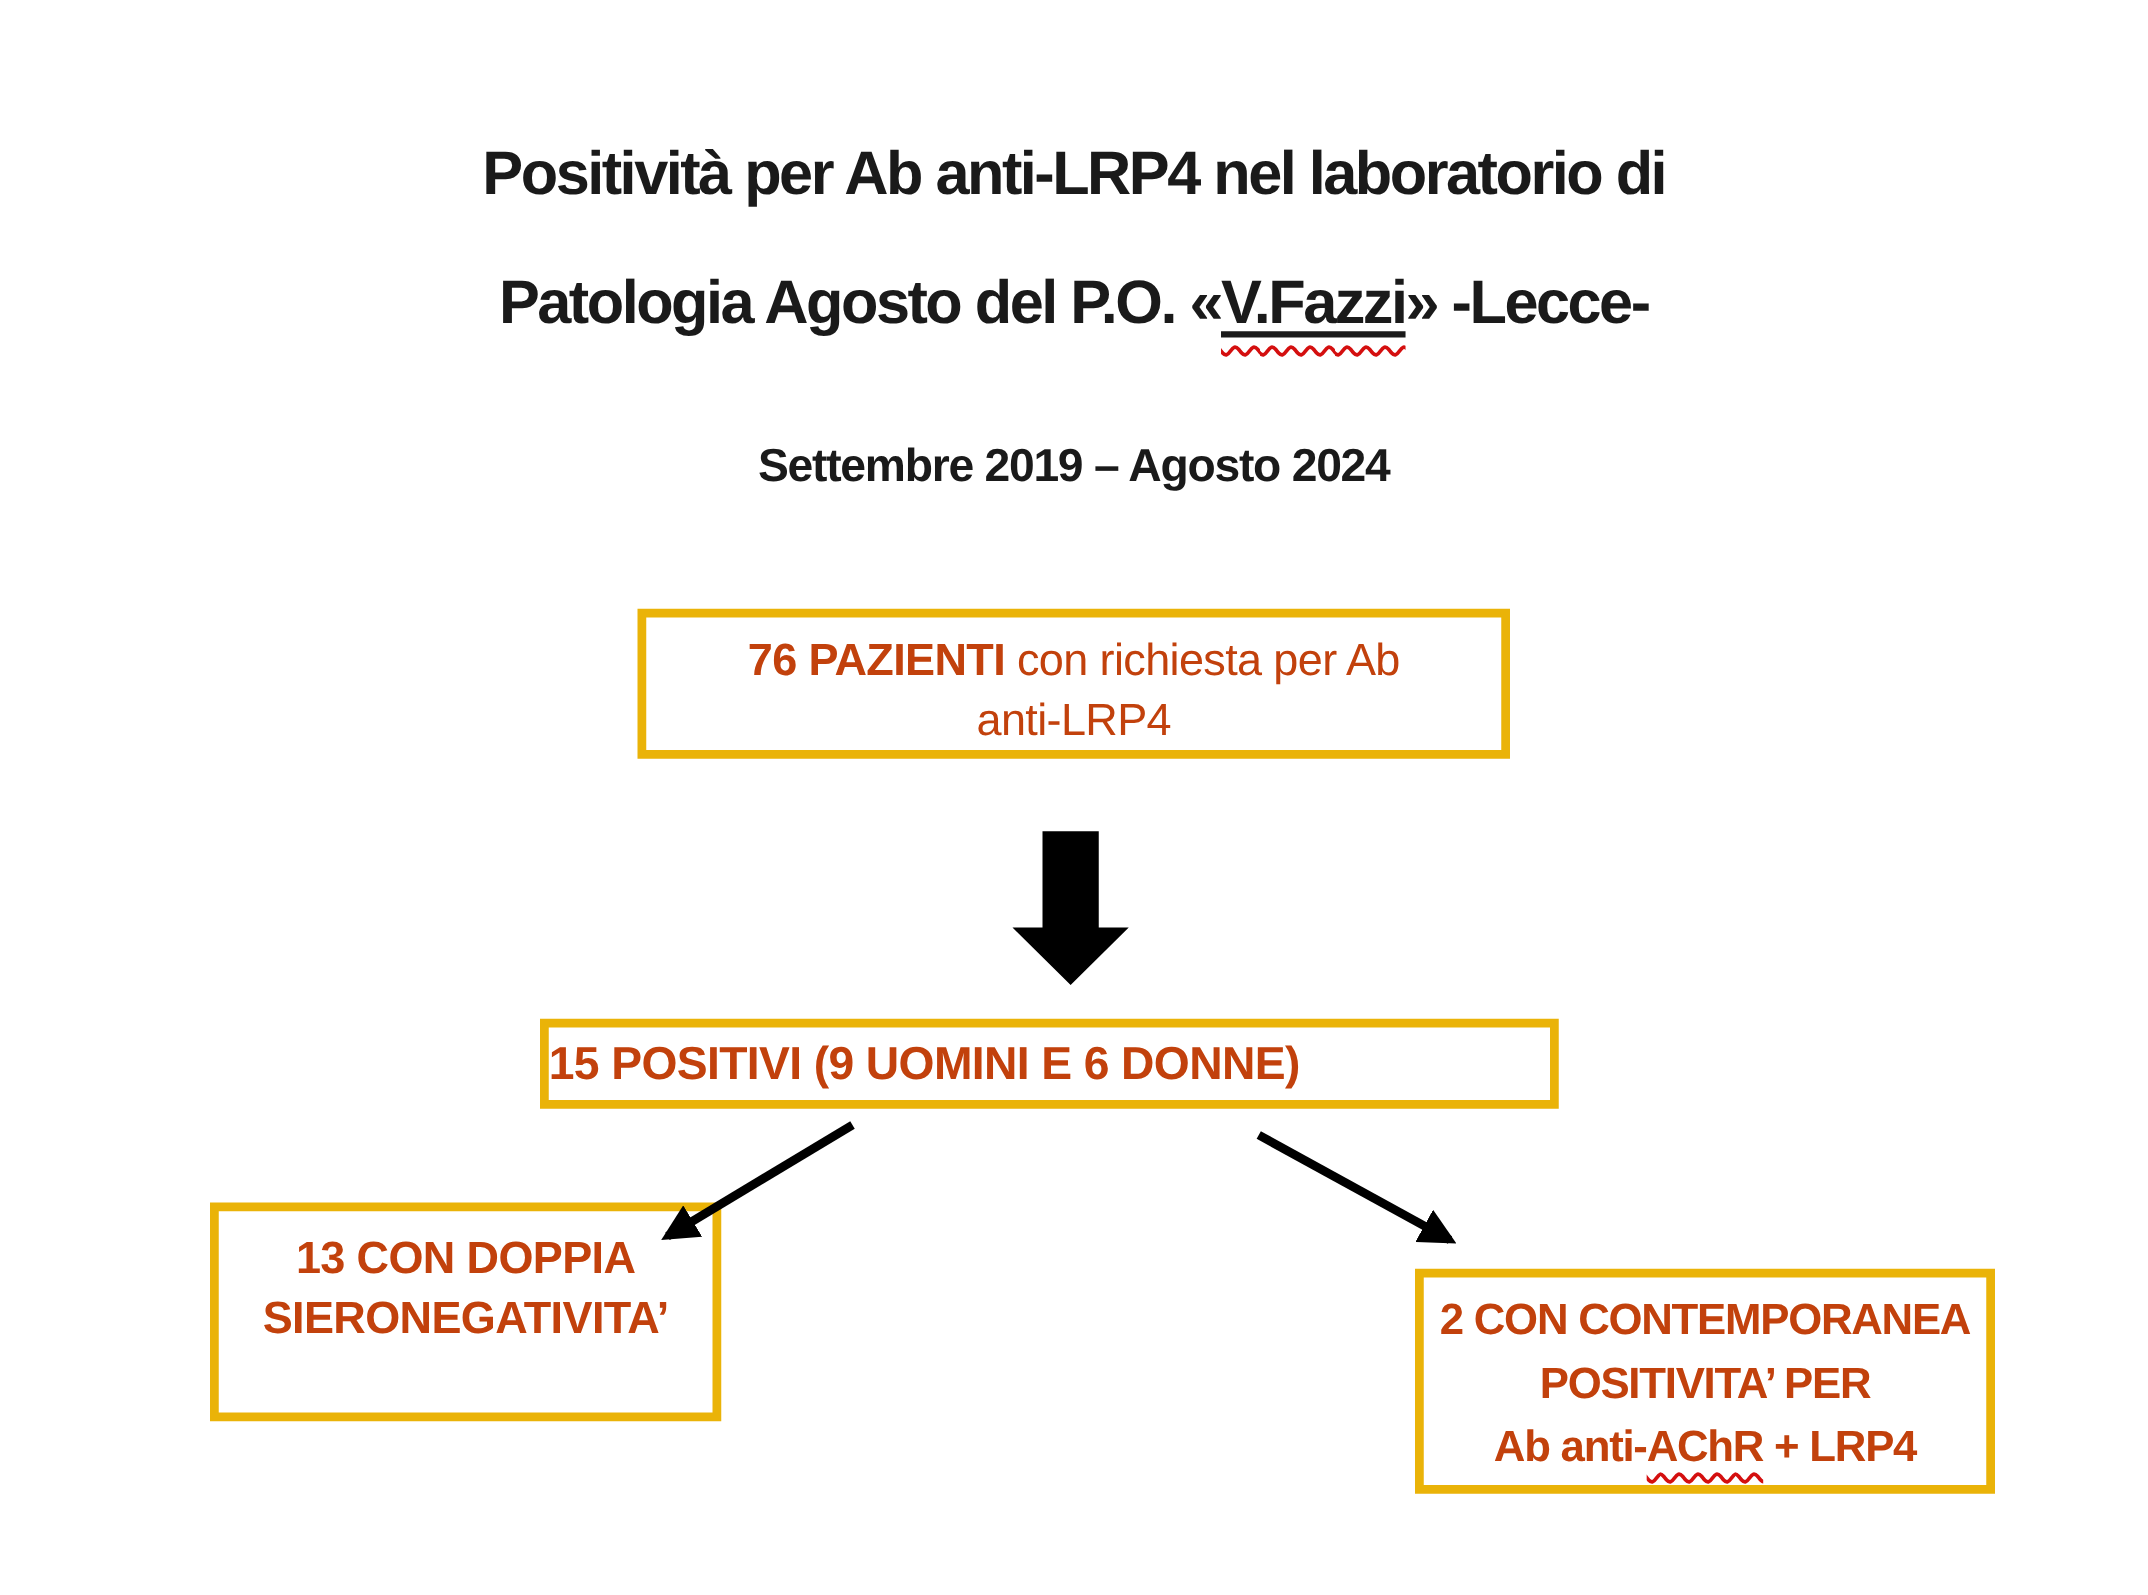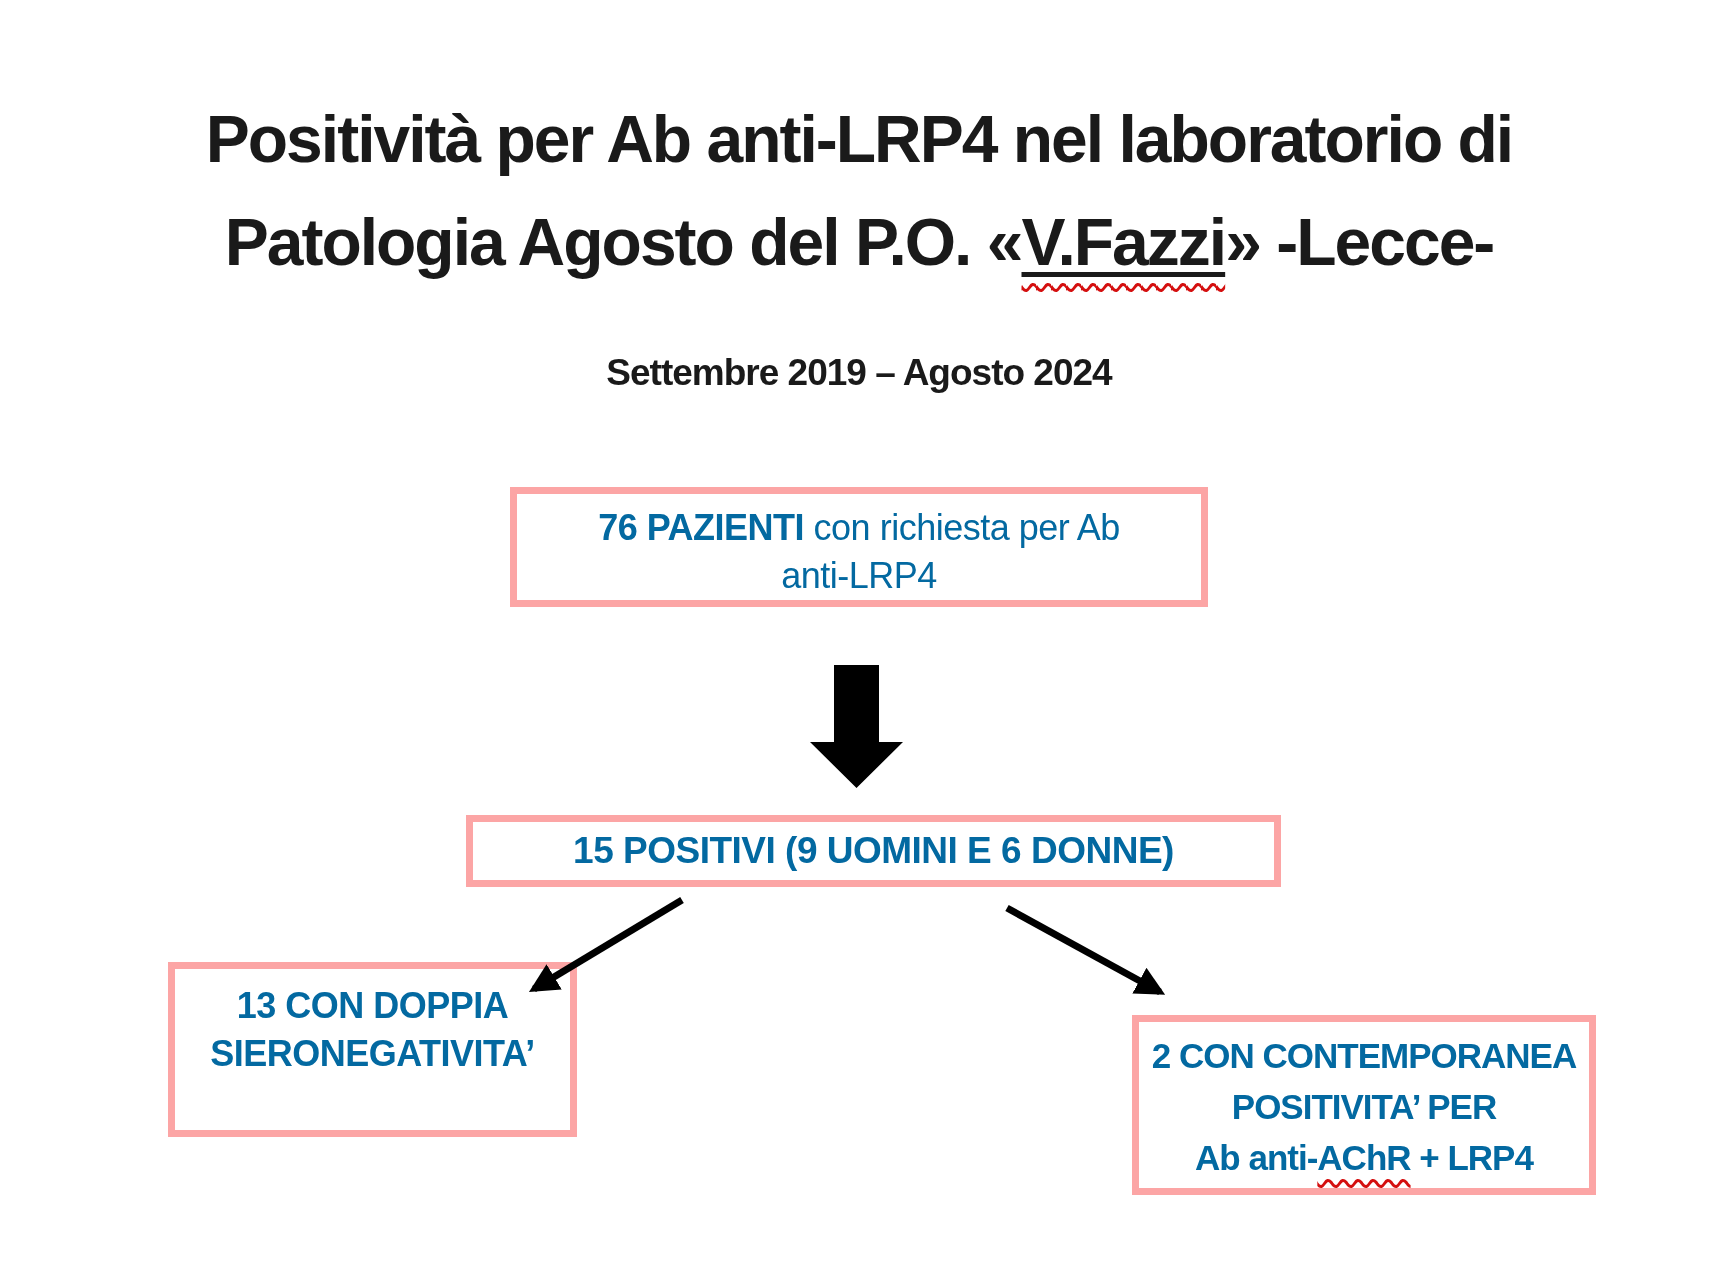--- a/index.html
+++ b/index.html
@@ -13,21 +13,21 @@
     overflow: hidden;
   }
 
   
   .title {
     position: absolute;
     top: 88px;
     left: 0;
     width: 100%;
     text-align: center;
-    font-size: 66px;
+    font-size: 49px;
     font-weight: 700;
     letter-spacing: -2px;
     line-height: 103px;
     color: #1a1a1a;
   }
   .title .solid-u {
     text-decoration: underline;
     text-decoration-color: #1a1a1a;
     text-decoration-thickness: 5px;
     text-underline-offset: 7px;
@@ -48,30 +48,30 @@
     font-size: 37px;
     font-weight: 700;
     letter-spacing: -1px;
     color: #1a1a1a;
   }
 
   
   .fbox {
     position: absolute;
     box-sizing: border-box;
-    border: 7px solid #fca5a5;
+    border: 7px solid #eab308;
     background: #ffffff;
     text-align: center;
-    color: #0369a1;
+    color: #c2410c;
     font-weight: 700;
     letter-spacing: -0.5px;
   }
   .box-top    { left: 510px;  top: 487px;  width: 698px; height: 120px; font-size: 36px; line-height: 48px; padding-top: 10px; }
   .box-top .regular { font-weight: 400; }
-  .box-middle { left: 466px;  top: 815px;  width: 815px; height: 72px;  font-size: 37px; display: flex; align-items: center; justify-content: center; }
+  .box-middle { left: 432px;  top: 815px;  width: 815px; height: 72px;  font-size: 37px; display: flex; align-items: center; }
   .box-left   { left: 168px;  top: 962px; width: 409px; height: 175px; font-size: 36px; line-height: 48px; padding-top: 13px; }
   .box-right  { left: 1132px; top: 1015px; width: 464px; height: 180px; font-size: 35px; line-height: 51px; padding-top: 8px; letter-spacing: -1px; }
   .box-right .wavy-only {
     text-decoration: underline wavy #d40f0f;
     text-decoration-thickness: 2.5px;
     text-underline-offset: 9px;
   }
 
   
   .arrow-layer {

